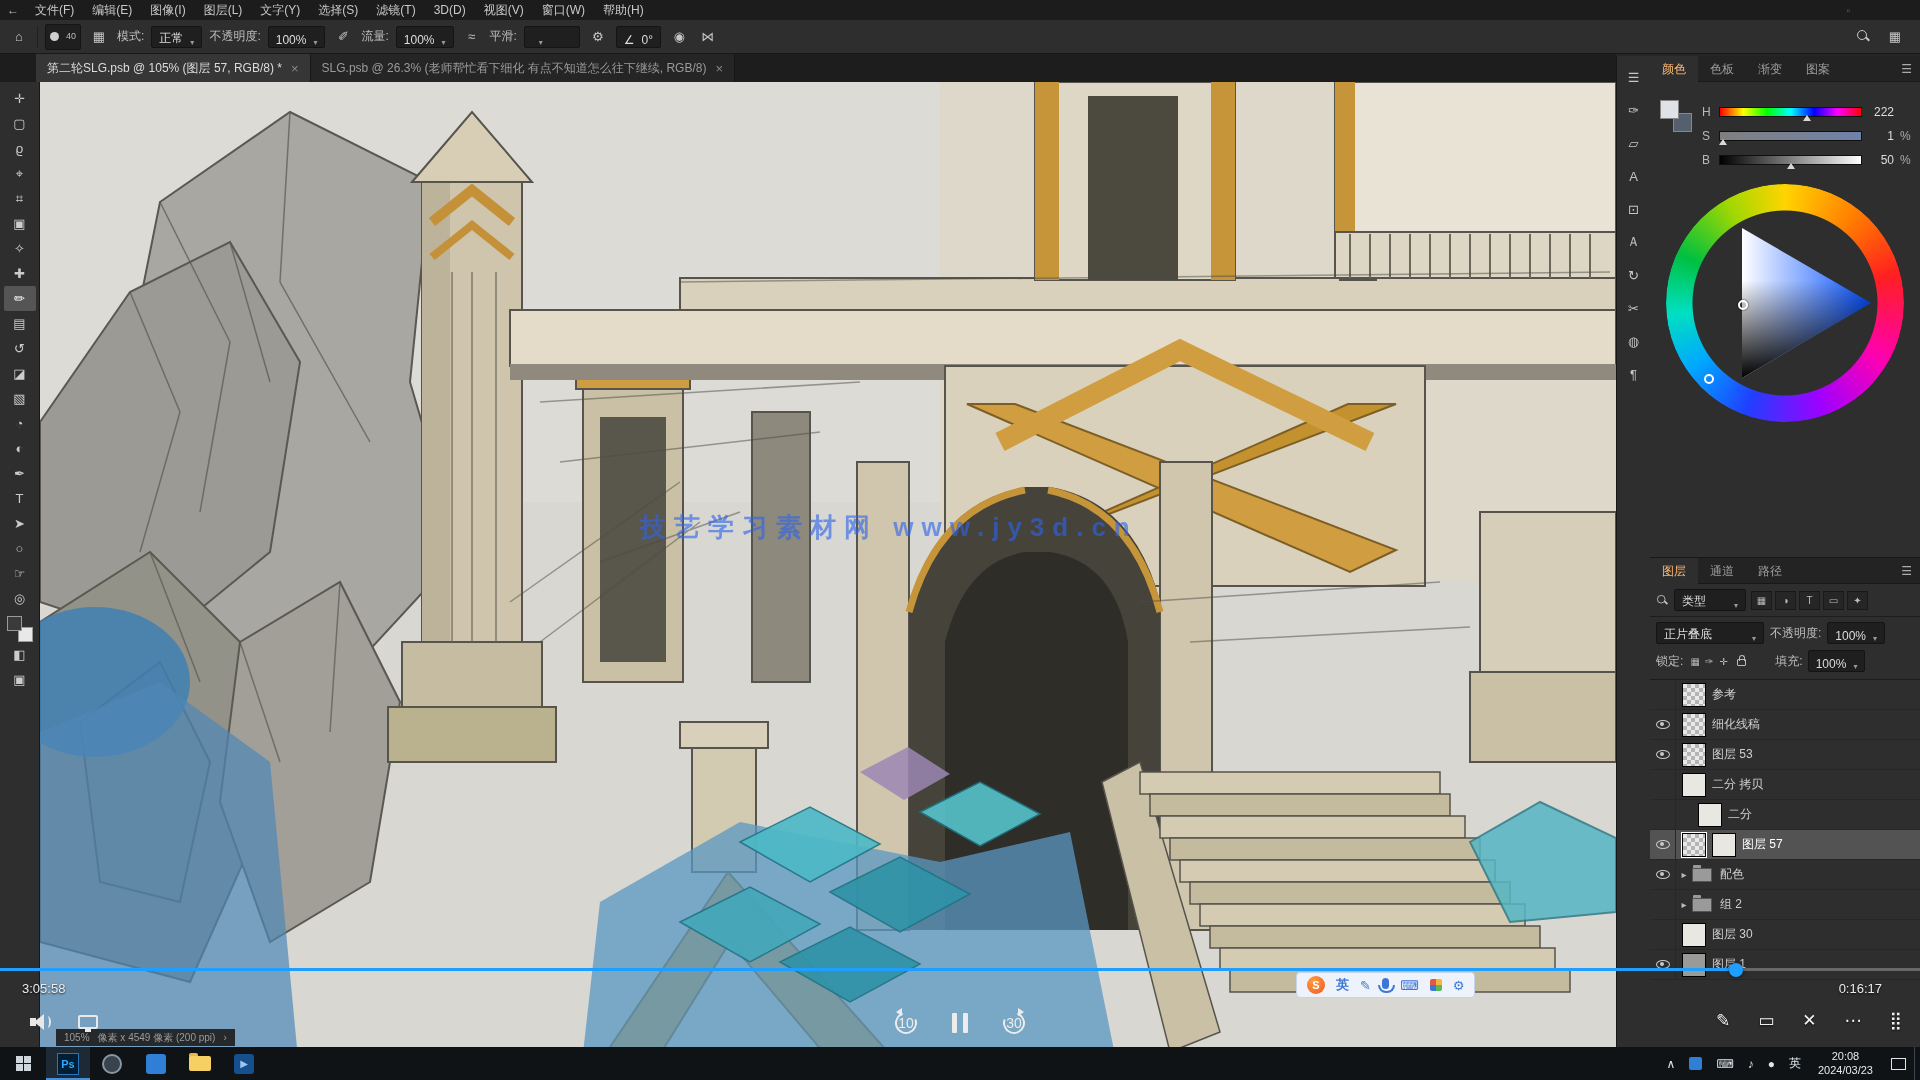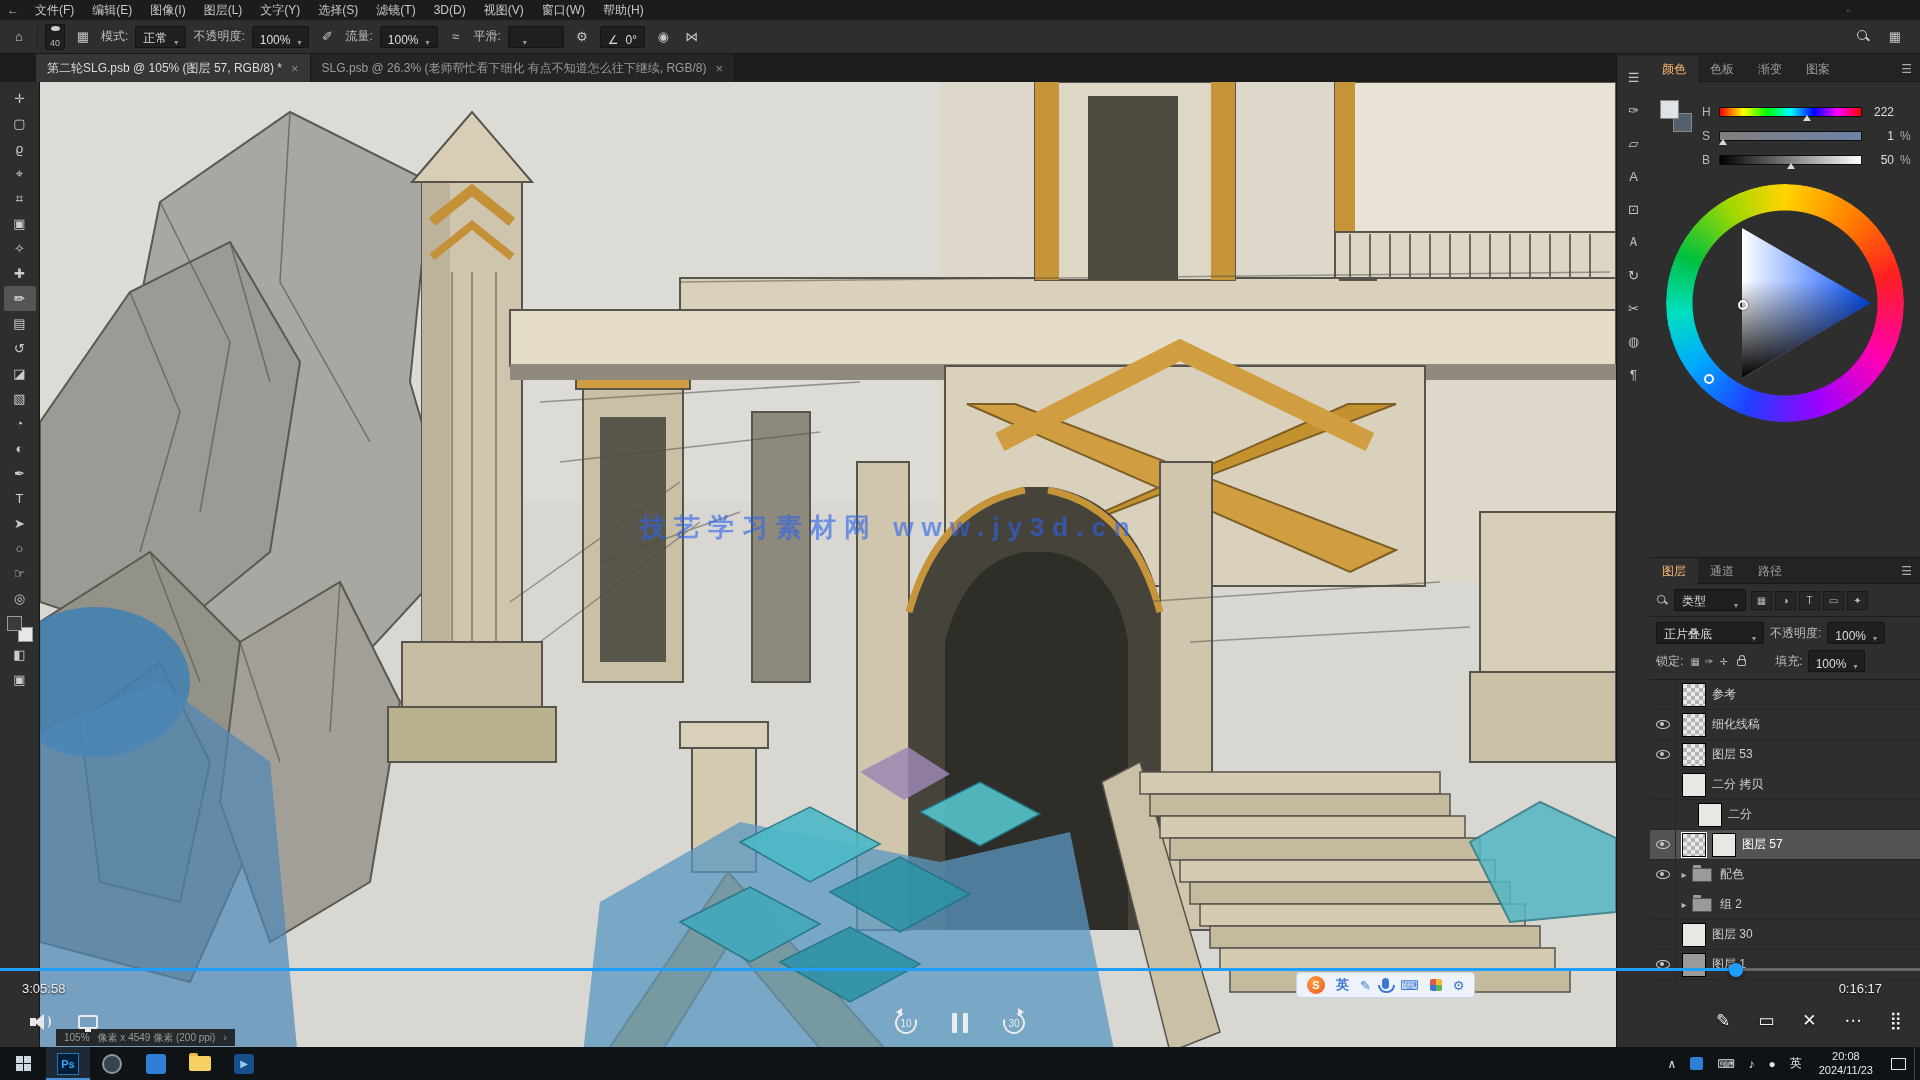--- a/index.html
+++ b/index.html
@@ -13,21 +13,21 @@
 .menu-item{padding:0 9px;line-height:20px;white-space:nowrap}
 .win-restore{margin-left:auto;margin-right:70px;color:#777;font-size:10px}
 
 
 .optionsbar{position:absolute;top:20px;left:0;right:0;height:34px;background:#2e2e2e;border-bottom:1px solid #181818;display:flex;align-items:center;gap:7px;padding:0 8px;color:#c6c6c6;font-size:12px;z-index:20}
 .opt-icon{min-width:22px;height:24px;display:flex;align-items:center;justify-content:center;color:#c6c6c6;font-size:13px}
 .sep{width:1px;height:22px;background:#202020}
 .field{background:#1f1f1f;border:1px solid #141414;border-radius:2px;height:22px;display:flex;align-items:flex-end;padding:0 7px;gap:7px;color:#ddd;white-space:nowrap}
 .carat{font-size:8px;color:#999}
 .opt-label{color:#bdbdbd;white-space:nowrap}
-.brush-preview{display:flex;flex-direction:column;align-items:center;justify-content:center;line-height:1;padding:1px 4px}
+.brush-preview{display:flex;flex-direction:row;align-items:center;justify-content:center;line-height:1;padding:1px 4px}
 .brush-dot{width:9px;height:9px;border-radius:50%;background:#cfcfcf;margin-bottom:1px}
 .bsize{font-size:9px;color:#bbb}
 .opt-right{margin-left:auto;display:flex;align-items:center;gap:14px;padding-right:6px}
 .mag{width:13px;height:13px;position:relative;display:inline-block}
 .mag::before{content:"";position:absolute;left:0;top:0;width:8px;height:8px;border:1.5px solid #c6c6c6;border-radius:50%}
 .mag::after{content:"";position:absolute;left:8px;top:8px;width:5px;height:2px;background:#c6c6c6;transform:rotate(45deg)}
 
 
 .tabbar{position:absolute;top:54px;left:0;width:1616px;height:28px;background:#1d1d1d;display:flex;align-items:flex-end;padding-left:36px;z-index:15}
 .doc-tab{height:28px;display:flex;align-items:center;gap:9px;padding:0 11px;background:#252525;color:#9a9a9a;font-size:12px;border-right:1px solid #161616;white-space:nowrap}
@@ -119,21 +119,21 @@
 .video-progress-knob{position:absolute;top:50%;width:14px;height:14px;border-radius:50%;background:#1e9fff;transform:translate(-50%,-50%);box-shadow:0 0 4px rgba(0,0,0,.5);z-index:31}
 .time{position:absolute;top:981px;color:#ececec;font-size:13px;z-index:30;text-shadow:0 1px 2px rgba(0,0,0,.8)}
 .time.cur{left:22px}.time.rem{right:38px}
 .video-controls{position:absolute;left:50%;transform:translateX(-50%);top:1008px;display:flex;align-items:center;gap:28px;z-index:30}
 .skip-btn{position:relative;width:30px;height:30px;display:flex;align-items:center;justify-content:center}
 .skip-ring{position:absolute;inset:4px;border:2px solid #ececec;border-radius:50%;border-top-color:transparent}
 .skip-btn.back .skip-ring{transform:rotate(25deg)}
 .skip-btn.fwd .skip-ring{transform:rotate(-25deg)}
 .skip-arrow{position:absolute;top:0;left:5px;width:0;height:0;border-style:solid;border-width:4px 6px 4px 0;border-color:transparent #ececec transparent transparent}
 .skip-btn.fwd .skip-arrow{left:auto;right:5px;border-width:4px 0 4px 6px;border-color:transparent transparent transparent #ececec}
-.skip-num{font-size:10px;color:#ececec}
+.skip-num{font-size:14px;color:#ececec}
 .pause-btn{width:22px;height:26px;position:relative}
 .pause-btn::before,.pause-btn::after{content:"";position:absolute;top:3px;width:5px;height:20px;background:#ececec;border-radius:1px}
 .pause-btn::before{left:3px}.pause-btn::after{right:3px}
 .video-left{position:absolute;left:30px;top:1014px;display:flex;gap:26px;align-items:center;z-index:32}
 .speaker{position:relative;width:22px;height:16px}
 .speaker::before{content:"";position:absolute;left:0;top:4px;width:6px;height:8px;background:#e8e8e8}
 .speaker::after{content:"";position:absolute;left:4px;top:0;width:0;height:0;border-top:8px solid transparent;border-bottom:8px solid transparent;border-right:10px solid #e8e8e8}
 .speaker .wave{position:absolute;right:1px;top:2px;width:7px;height:12px;border-right:2px solid #e8e8e8;border-radius:50%}
 .monitor{width:20px;height:14px;border:2px solid #e8e8e8;border-radius:2px;position:relative}
 .monitor::after{content:"";position:absolute;left:5px;bottom:-5px;width:6px;height:3px;background:#e8e8e8}
@@ -708,20 +708,20 @@
       </span>
     <span class="tb-right">
       <span class="tray-ic">∧</span>
       <span class="tray-kb"></span>
       <span class="tray-ic">⌨</span>
       <span class="tray-ic">♪</span>
       <span class="tray-ic">●</span>
       <span class="tray-ic">英</span>
       <span class="tb-clock">
         <div>20:08</div>
-        <div>2024/11/23</div>
+        <div>2024/03/23</div>
       </span>
       <span class="tb-ac"></span>
       <span class="tb-edge"></span>
     </span>
   </div>
 
 </div>
 
 </body></html>

